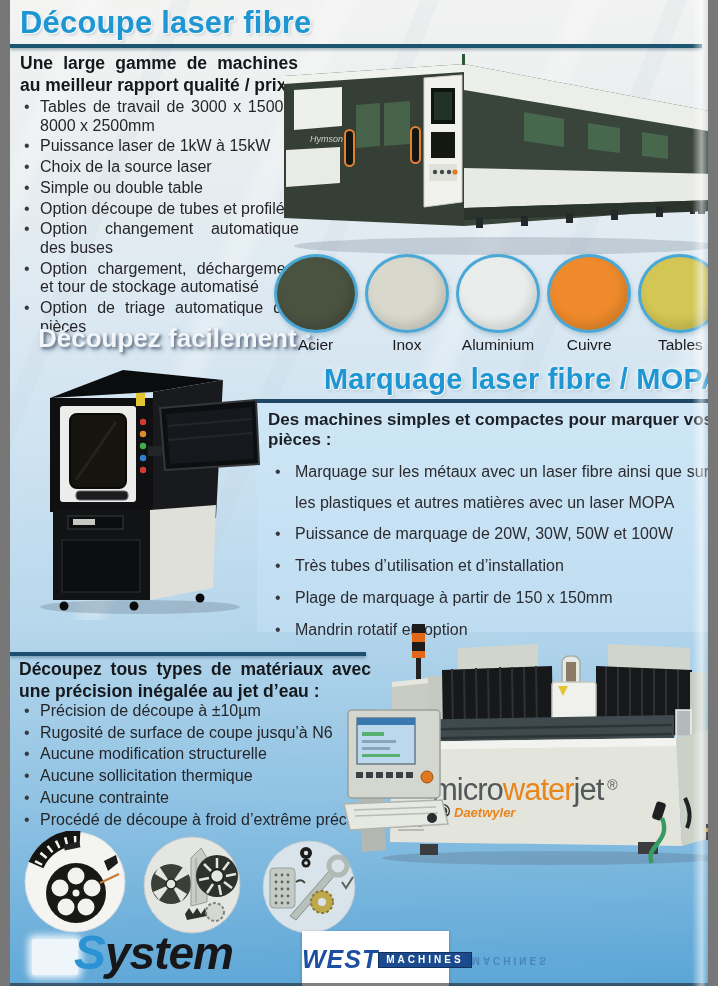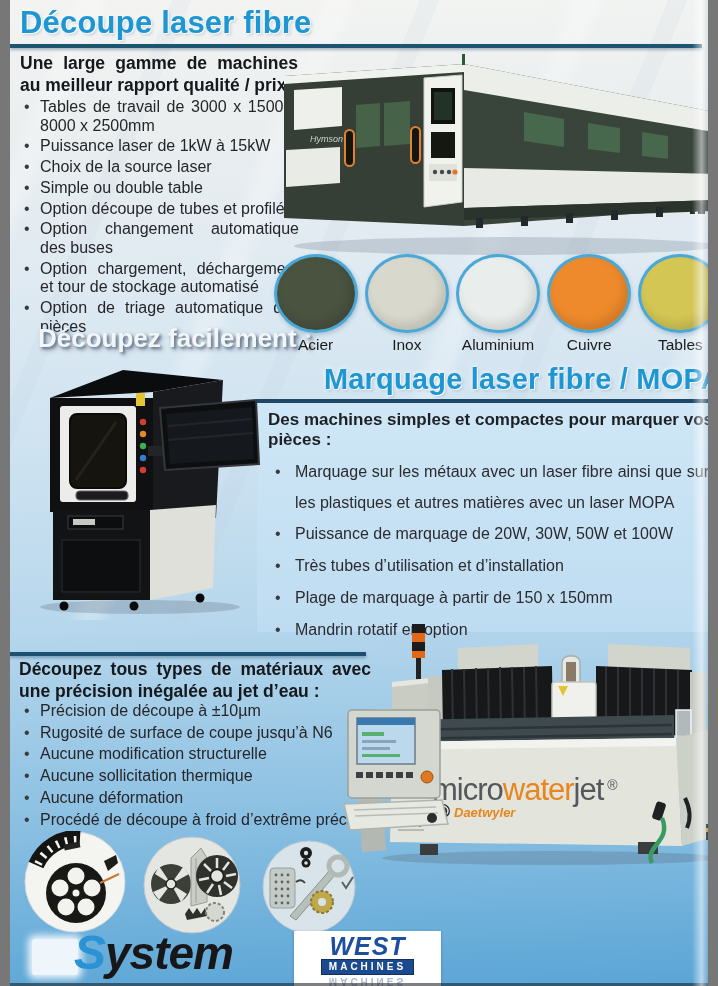--- a/index.html
+++ b/index.html
@@ -69,22 +69,22 @@
   #marquage-bullets li.tall{line-height:1.95; margin-bottom:7px;}
   
   #redact-block{
     left:22px; top:939px; width:46px; height:36px; background:#eef6fb; border-radius:3px;
     box-shadow:0 0 7px 4px rgba(238,246,251,.95);
   }
   #system-logo{left:64px; top:925px; font-style:italic; font-weight:bold; letter-spacing:-1px; white-space:nowrap;}
   #system-logo .s1{font-size:48px; color:#2b93d4;}
   #system-logo .s2{font-size:46px; color:#17171a;}
   #west-logo{
-    left:284px; top:931px; width:147px; height:55px; background:#fff;
-    display:flex; flex-direction:column; align-items:center; padding-top:2px; box-sizing:border-box;
+    left:292px; top:931px; width:147px; height:55px; background:#fff;
+    display:flex; flex-direction:row; align-items:center; padding-top:2px; box-sizing:border-box;
     box-shadow:0 1px 3px rgba(20,40,70,.3);
   }
   #west-word{color:#1c4fa0; font-weight:bold; font-style:italic; font-size:25px; letter-spacing:1px; line-height:1.05;}
   #west-bar{background:#1b4a8e; color:#fff; font-size:10px; font-weight:bold; letter-spacing:3px; padding:1px 7px 2px 7px; border:1px solid #12305e;}
   #west-reflect{transform:scaleY(-1); color:rgba(40,80,140,.4); font-size:10px; font-weight:bold; letter-spacing:3px; margin-top:1px;}
   #bottom-edge{left:0; bottom:0; width:718px; height:3px; background:rgba(20,22,26,.55);}
   svg text{font-family:"Liberation Sans", sans-serif;}
 </style>
 </head>
 <body>
@@ -226,21 +226,21 @@
     </g>
   </svg>
 
   <div class="abs" id="micro-rule"></div>
   <div class="abs intro" id="micro-intro">Découpez tous types de matériaux avec une précision inégalée au jet d’eau :</div>
   <ul class="abs blist" id="micro-bullets">
     <li>Précision de découpe à ±10µm</li>
     <li>Rugosité de surface de coupe jusqu’à N6</li>
     <li>Aucune modification structurelle</li>
     <li>Aucune sollicitation thermique</li>
-    <li>Aucune déformation</li>
+    <li>Aucune contrainte</li>
     <li>Procédé de découpe à froid d’extrême précision</li>
   </ul>
 
   <svg class="abs" style="left:330px; top:620px;" width="388" height="245" viewBox="0 0 388 245">
     <ellipse cx="210" cy="238" rx="168" ry="7" fill="rgba(85,105,125,.3)"></ellipse>
     <g>
       <rect x="76" y="36" width="5" height="26" fill="#222"></rect>
       <rect x="72" y="4" width="13" height="9" fill="#1c1c1c"></rect>
       <rect x="72" y="13" width="13" height="9" fill="#e06818"></rect>
       <rect x="72" y="22" width="13" height="9" fill="#1c1c1c"></rect>

